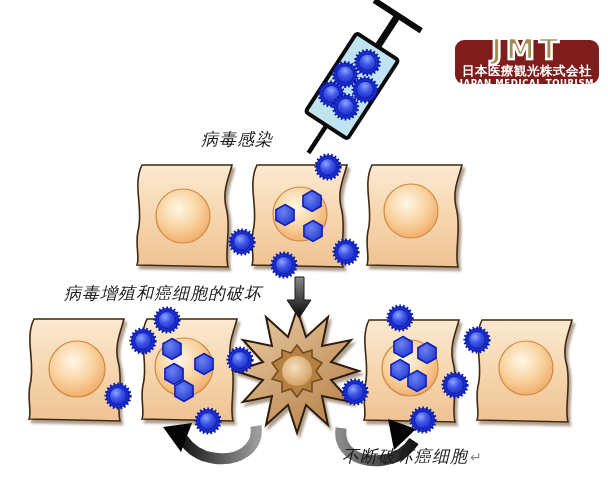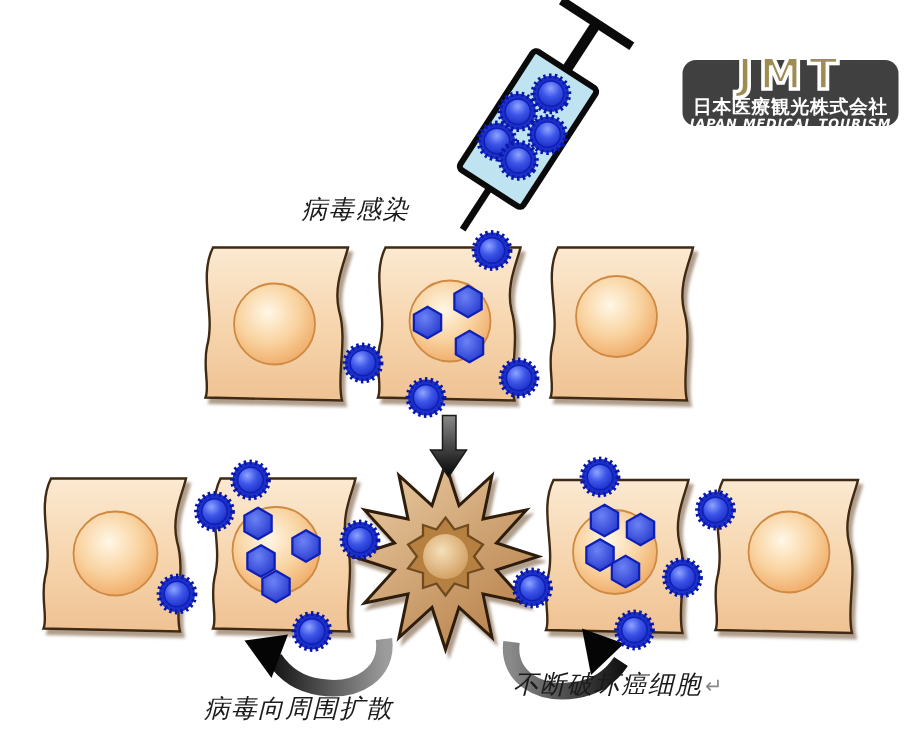--- a/index.html
+++ b/index.html
@@ -3,26 +3,26 @@
 <meta charset="utf-8">
 <style>
   html,body{margin:0;padding:0;}
   body{font-family:"DejaVu Sans",sans-serif;background:#ffffff;}
   .stage{position:relative;width:608px;height:501px;background:#ffffff;overflow:hidden;}
   .stage svg{position:absolute;left:0;top:0;}
   .label{position:absolute;color:#1b1b1b;font-size:17px;font-weight:500;letter-spacing:1px;white-space:nowrap;font-style:italic;}
   .title{position:absolute;left:40px;top:26px;font-size:27px;font-weight:600;color:#151515;letter-spacing:2px;}
   .ret{color:#8a8a8a;font-size:14px;font-weight:400;margin-left:2px;}
   
-  .logo{position:absolute;left:455px;top:40px;width:144px;height:44px;background:#404040;border-radius:9px;
+  .logo{position:absolute;left:455px;top:40px;width:144px;height:44px;background:#7f1d1d;border-radius:9px;
         display:flex;flex-direction:column;align-items:center;justify-content:center;}
   .logo .acr{font-size:29px;line-height:27px;font-weight:800;letter-spacing:4px;color:#9E8C52;
              -webkit-text-stroke:2.4px #ffffff;}
   .logo .jp{font-size:12.5px;line-height:15px;font-weight:700;color:#ffffff;letter-spacing:0.5px;white-space:nowrap;}
-  .logo .en{font-size:8.5px;line-height:11px;font-weight:700;color:#ffffff;letter-spacing:0.6px;white-space:nowrap;font-style:italic;}
+  .logo .en{font-size:8.5px;line-height:11px;font-weight:700;color:#ffffff;letter-spacing:0.6px;white-space:nowrap;}
 </style>
 </head>
 <body>
 
 <div class="stage">
 
   <svg width="608" height="501" viewBox="0 0 608 501">
     <defs>
       <linearGradient id="cellGrad" x1="0" y1="0" x2="0" y2="1">
         <stop offset="0" stop-color="#FBE9D1"></stop>
@@ -149,21 +149,21 @@
       <use href="#virus" x="208" y="421"></use>
       <use href="#virus" x="355" y="392"></use>
       <use href="#virus" x="400" y="318"></use>
       <use href="#virus" x="477" y="340"></use>
       <use href="#virus" x="455" y="385"></use>
       <use href="#virus" x="423" y="420"></use>
     </g>
   </svg>
 
   <div class="label" style="left:201px;top:128px;">病毒感染</div>
-  <div class="label" style="left:136px;top:461px;">病毒向周围扩散</div>
+  <div class="label" style="left:64px;top:282px;">病毒增殖和癌细胞的破坏</div>
   <div class="label" style="left:342px;top:445px;"><span>不断破坏癌细胞</span><span class="ret">↵</span></div>
 
   <div class="logo">
     <div class="acr">JMT</div>
     <div class="jp">日本医療観光株式会社</div>
     <div class="en">JAPAN MEDICAL TOURISM</div>
   </div>
 
 </div>
 

